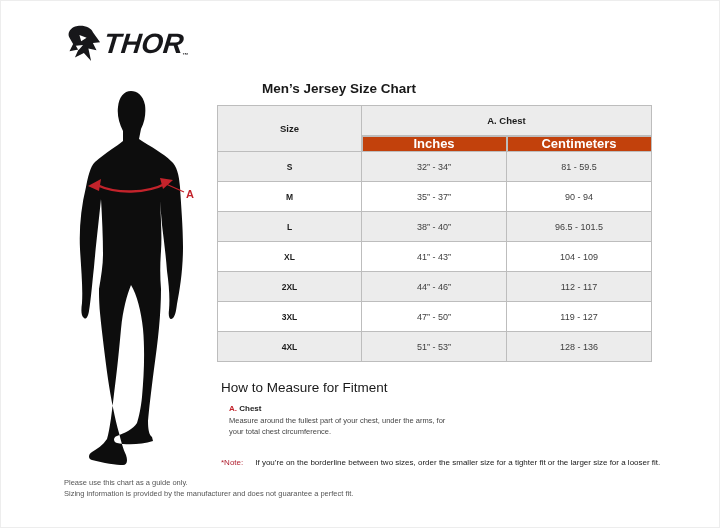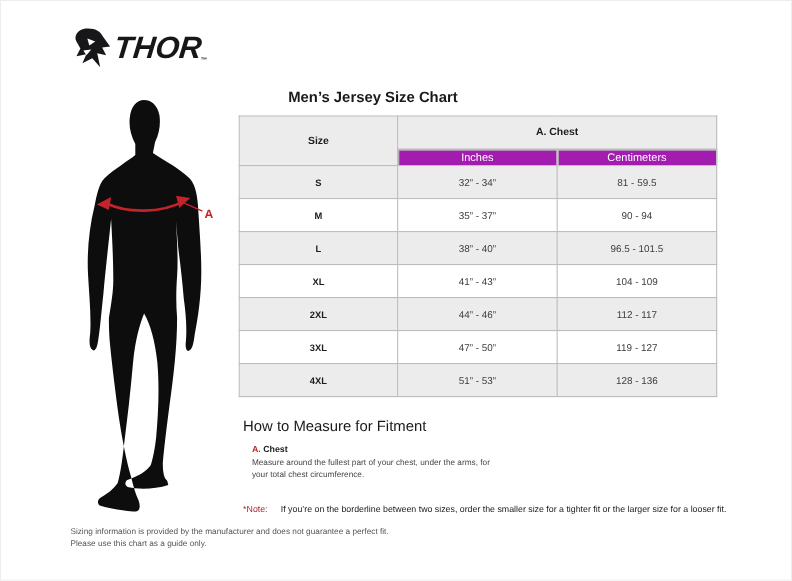--- a/index.html
+++ b/index.html
@@ -28,21 +28,21 @@
   
   .size-table {
     position:absolute; left:216px; top:104px; width:434px;
     border-collapse:collapse; table-layout:fixed;
   }
   .size-table td, .size-table th {
     border:1px solid #bdbdbd; text-align:center; vertical-align:middle;
     font-size:9px; color:#3d3d3d; padding:0;
   }
   .size-table .hdr { background:#ececec; font-weight:bold; color:#1c1c1c; font-size:9.5px; }
-  .size-table .unit-bar { background:#a21caf; color:#fff; font-weight:normal; font-size:10px; height:15px; border-color:#fff; outline:1px solid #bdbdbd; outline-offset:-1px;}
+  .size-table .unit-bar { background:#c2410c; color:#fff; font-weight:bold; font-size:13px; height:15px; border-color:#fff; outline:1px solid #bdbdbd; outline-offset:-1px;}
   .size-table .r-odd  { background:#ececec; }
   .size-table .r-even { background:#ffffff; }
   .size-table .size-cell { font-weight:bold; color:#1c1c1c; font-size:8.5px; }
   .size-table tr.data-row td { height:30px; }
   .size-table tr.hdr-row1 td { height:30px; }
 
   
   .measure-heading { position:absolute; left:220px; top:379px; font-size:13.5px; font-weight:normal; color:#191919; }
   .measure-item { position:absolute; left:228px; top:403px; font-size:8px; font-weight:bold; color:#1c1c1c; }
   .measure-item .letter { color:#c3232b; }
@@ -195,17 +195,17 @@
   <div class="measure-item">
     <span class="letter">A.</span><span> Chest</span>
   </div>
   <div class="measure-desc">Measure around the fullest part of your chest, under the arms, for your total chest circumference.</div>
 
   <div class="note-row">
     <span class="note-label">*Note:</span><span>If you’re on the borderline between two sizes, order the smaller size for a tighter fit or the larger size for a looser fit.</span>
   </div>
 
   <div class="disclaimer">
+    <div>Please use this chart as a guide only.</div>
     <div>Sizing information is provided by the manufacturer and does not guarantee a perfect fit.</div>
-    <div>Please use this chart as a guide only.</div>
   </div>
 
 </div>
 
 </body></html>

